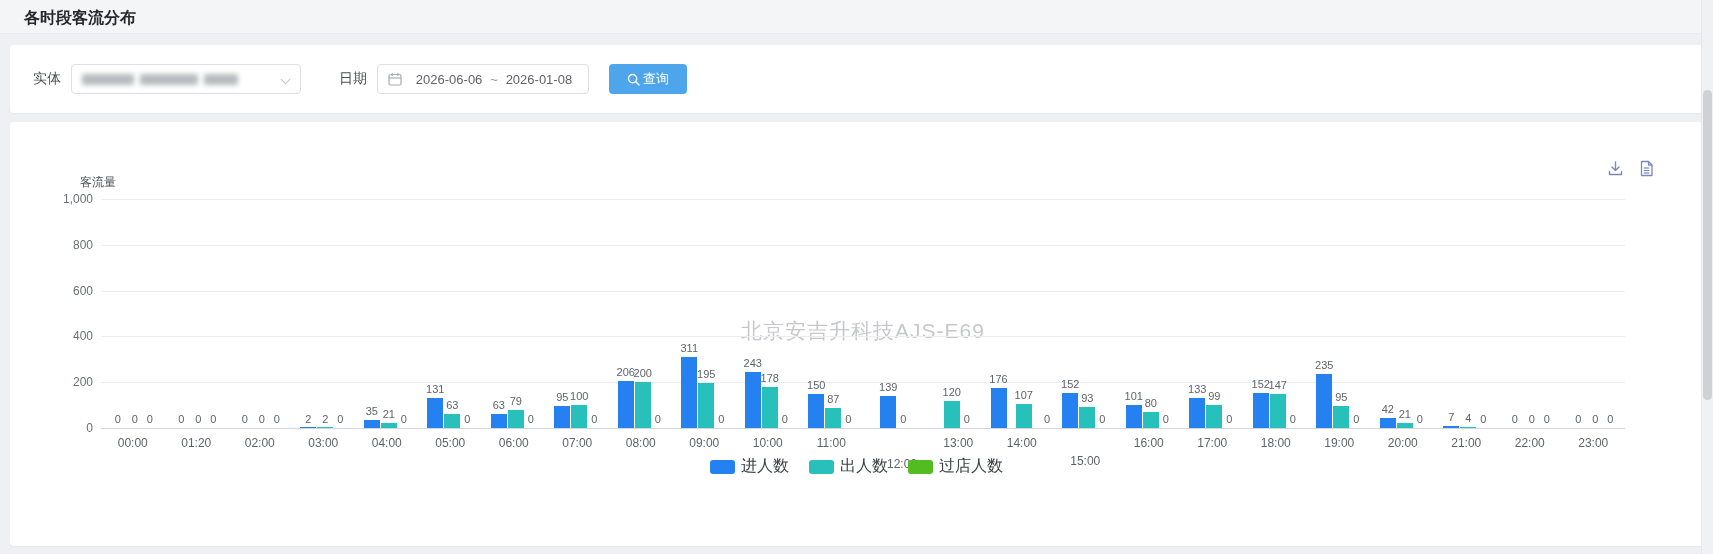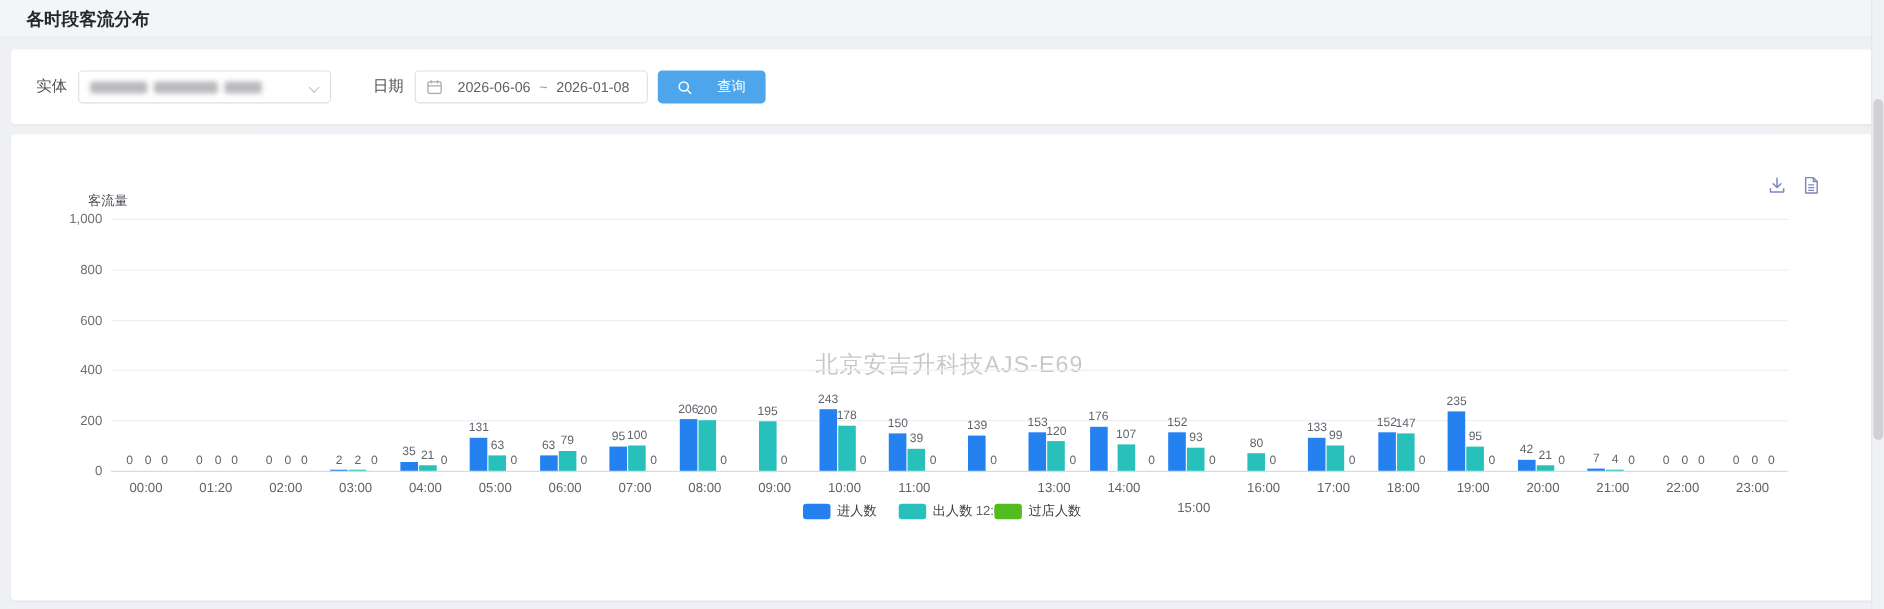--- a/index.html
+++ b/index.html
@@ -40,23 +40,23 @@
   }
   .date-group { margin-left:38px; display:flex; align-items:center; }
   .date-box {
     width:212px; height:30px; border:1px solid #dcdfe6; border-radius:4px; background:#fff;
     display:flex; align-items:center; padding:0 10px; font-size:13px; color:#606266;
   }
   .date-box .cal { margin-right:8px; flex:0 0 auto; }
   .date-val { flex:1; text-align:center; }
   .date-sep { color:#909399; padding:0 2px; }
   .query-btn {
-    margin-left:9px; height:30px; padding:0 18px; background:#4da6ec; color:#fff;
+    margin-left:20px; height:30px; padding:0 18px; background:#4da6ec; color:#fff;
     border:none; border-radius:4px; font-size:13px; display:flex; align-items:center;
-    gap:23px; cursor:pointer;
+    gap:3px; cursor:pointer;
   }
 
   .tool-icons { position:absolute; right:48px; top:38px; display:flex; gap:14px; }
   .tool-icons svg { cursor:pointer; }
 
   .y-axis-name { position:absolute; left:70px; top:52px; font-size:12px; color:#4a4e55; }
   .plot { position:absolute; left:91px; top:77px; width:1524px; height:229px; }
   .gridline { position:absolute; left:0; width:100%; height:0; border-top:1px solid #ebedf0; }
   .baseline { position:absolute; left:0; bottom:-1px; width:100%; height:0; border-top:1px solid #d3d6db; }
   .ytick { position:absolute; width:60px; text-align:right; font-size:12px; color:#6b7076; }
@@ -68,21 +68,21 @@
   .slot { position:relative; height:100%; display:flex; align-items:flex-end; justify-content:center; }
   .bar { width:16px; }
   .bar-label {
     position:absolute; left:50%; transform:translateX(-50%);
     font-size:11px; color:#5f646b; white-space:nowrap;
   }
   .x-label { position:absolute; font-size:12px; color:#5f646b; text-align:center; transform:translateX(-50%); }
   .legend { position:absolute; left:0; top:334px; width:100%; display:flex; justify-content:center; gap:20px; }
   .legend-item { display:flex; align-items:center; gap:6px; cursor:pointer; }
   .legend-swatch { width:25px; height:14px; border-radius:3px; }
-  .legend-text { font-size:12px; color:#3c4045; }
+  .legend-text { font-size:16px; color:#3c4045; }
 
   .scrollbar-track {
     position:absolute; right:0; top:0; width:12px; height:554px; background:#f0f1f2;
     border-left:1px solid #e6e7e9;
   }
   .scrollbar-thumb {
     position:absolute; right:1px; top:90px; width:9px; height:310px; background:#cfd1d4; border-radius:5px;
   }
 </style>
 </head>
@@ -267,20 +267,24 @@
         <div class="slot" style="width: 17px;">
           <div class="bar" style="height: 45.8px; background: rgb(40, 192, 186);"></div>
           <div class="bar-label" style="bottom: 48.8px;">200</div>
         </div>
         <div class="slot" style="width: 13px;">
           <div class="bar-label" style="bottom: 3px;">0</div>
         </div>
       </div>
       <div class="bar-group" style="left: 571.5px; width: 63.5px;">
         <div class="slot" style="width: 17px;">
+          <div class="bar" style="height: 71.219px; background: rgb(38, 129, 240);"></div>
+          <div class="bar-label" style="bottom: 74.219px;">311</div>
+        </div>
+        <div class="slot" style="width: 17px;">
           <div class="bar" style="height: 44.655px; background: rgb(40, 192, 186);"></div>
           <div class="bar-label" style="bottom: 47.655px;">195</div>
         </div>
         <div class="slot" style="width: 13px;">
           <div class="bar-label" style="bottom: 3px;">0</div>
         </div>
       </div>
       <div class="bar-group" style="left: 635px; width: 63.5px;">
         <div class="slot" style="width: 17px;">
           <div class="bar" style="height: 55.647px; background: rgb(38, 129, 240);"></div>
@@ -294,41 +298,37 @@
           <div class="bar-label" style="bottom: 3px;">0</div>
         </div>
       </div>
       <div class="bar-group" style="left: 698.5px; width: 63.5px;">
         <div class="slot" style="width: 17px;">
           <div class="bar" style="height: 34.35px; background: rgb(38, 129, 240);"></div>
           <div class="bar-label" style="bottom: 37.35px;">150</div>
         </div>
         <div class="slot" style="width: 17px;">
           <div class="bar" style="height: 19.923px; background: rgb(40, 192, 186);"></div>
-          <div class="bar-label" style="bottom: 22.923px;">39</div>
+          <div class="bar-label" style="bottom: 22.923px;">87</div>
         </div>
         <div class="slot" style="width: 13px;">
           <div class="bar-label" style="bottom: 3px;">0</div>
         </div>
       </div>
       <div class="bar-group" style="left: 762px; width: 63.5px;">
         <div class="slot" style="width: 17px;">
           <div class="bar" style="height: 31.831px; background: rgb(38, 129, 240);"></div>
           <div class="bar-label" style="bottom: 34.831px;">139</div>
         </div>
         <div class="slot" style="width: 13px;">
           <div class="bar-label" style="bottom: 3px;">0</div>
         </div>
       </div>
       <div class="bar-group" style="left: 825.5px; width: 63.5px;">
         <div class="slot" style="width: 17px;">
-          <div class="bar" style="height: 35.037px; background: rgb(38, 129, 240);"></div>
-          <div class="bar-label" style="bottom: 38.037px;">153</div>
-        </div>
-        <div class="slot" style="width: 17px;">
           <div class="bar" style="height: 27.48px; background: rgb(40, 192, 186);"></div>
           <div class="bar-label" style="bottom: 30.48px;">120</div>
         </div>
         <div class="slot" style="width: 13px;">
           <div class="bar-label" style="bottom: 3px;">0</div>
         </div>
       </div>
       <div class="bar-group" style="left: 889px; width: 63.5px; justify-content: space-between;">
         <div class="slot" style="width: 17px;">
           <div class="bar" style="height: 40.304px; background: rgb(38, 129, 240);"></div>
@@ -349,20 +349,24 @@
         </div>
         <div class="slot" style="width: 17px;">
           <div class="bar" style="height: 21.297px; background: rgb(40, 192, 186);"></div>
           <div class="bar-label" style="bottom: 24.297px;">93</div>
         </div>
         <div class="slot" style="width: 13px;">
           <div class="bar-label" style="bottom: 3px;">0</div>
         </div>
       </div>
       <div class="bar-group" style="left: 1016px; width: 63.5px;">
+        <div class="slot" style="width: 17px;">
+          <div class="bar" style="height: 23.129px; background: rgb(38, 129, 240);"></div>
+          <div class="bar-label" style="bottom: 26.129px;">101</div>
+        </div>
         <div class="slot" style="width: 17px;">
           <div class="bar" style="height: 16.03px; background: rgb(40, 192, 186);"></div>
           <div class="bar-label" style="bottom: 19.03px;">80</div>
         </div>
         <div class="slot" style="width: 13px;">
           <div class="bar-label" style="bottom: 3px;">0</div>
         </div>
       </div>
       <div class="bar-group" style="left: 1079.5px; width: 63.5px;">
         <div class="slot" style="width: 17px;">

